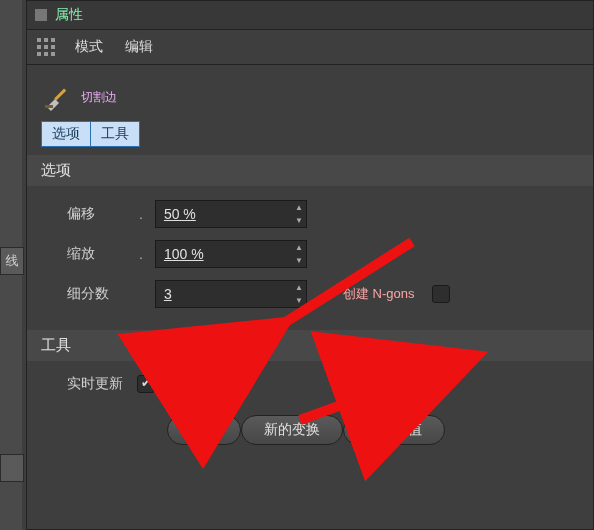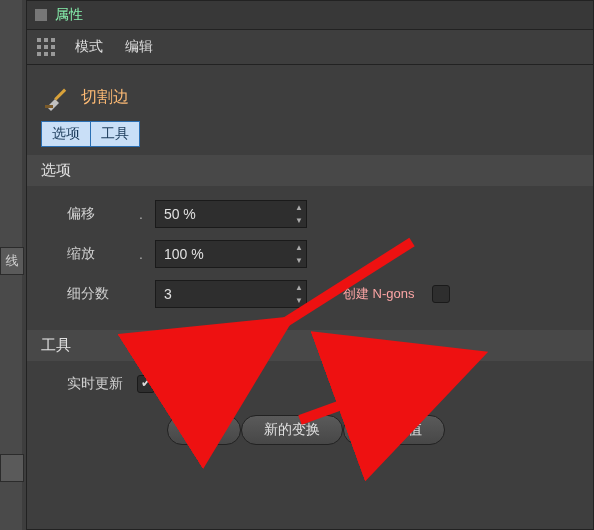--- a/index.html
+++ b/index.html
@@ -12,32 +12,32 @@
   .titlebar{height:28px;display:flex;align-items:center;padding:0 8px;background:#383838;border-bottom:1px solid #222;gap:8px;}
   .title-icon{width:12px;height:12px;background:#777;}
   .title-text{color:#86efac;font-size:14px;}
   .menubar{height:34px;display:flex;align-items:center;padding:0 8px;gap:14px;background:#3e3e3e;border-bottom:1px solid #222;}
   .menu-icon{width:22px;height:22px;display:inline-block;}
   .menu-icon svg{width:22px;height:22px;}
   .menu-item{color:#ddd;cursor:default;padding:2px 4px;}
   .tool-header{display:flex;align-items:center;gap:10px;padding:18px 16px 10px 16px;}
   .tool-icon{width:28px;height:28px;}
   .tool-icon svg{width:28px;height:28px;}
-  .tool-name{font-size:16px;color:#fdba74;}
+  .tool-name{font-size:12px;color:#f0abfc;}
   .tabs{display:flex;padding:0 14px 8px 14px;}
   .tab{padding:3px 10px;border:1px solid #2b6fb3;background:#c9dff7;color:#1a3a5a;font-size:14px;font-weight:500;cursor:pointer;}
   .tab.active{background:#c9dff7;}
   .tab + .tab{border-left:none;}
   .section-head{background:#484848;color:#e0e0e0;padding:6px 14px;font-size:15px;}
   .section-body{padding:14px 20px 10px 40px;}
   .field-row{display:flex;align-items:center;margin-bottom:12px;gap:8px;}
   .field-label{width:64px;text-align:left;color:#d0d0d0;font-size:14px;}
   .dot{margin:0 4px 0 0;color:#b0b0b0;}
   .spin{display:flex;align-items:center;background:#2e2e2e;border:1px solid #1a1a1a;width:150px;height:26px;position:relative;}
-  .spin-val{flex:1;padding:0 8px;color:#e0e0e0;font-size:14px;}
+  .spin-val{flex:1;padding:0 8px;color:#e0e0e0;font-size:14px;text-decoration:underline;}
   .spin-arrows{width:14px;display:flex;flex-direction:column;height:100%;}
   .spin-arrows span{flex:1;display:flex;align-items:center;justify-content:center;color:#aaa;font-size:8px;line-height:1;cursor:pointer;}
   .chk-label{color:#fca5a5;margin-left:28px;font-size:13px;}
   .chk-box{width:16px;height:16px;background:#2e2e2e;border:1px solid #1a1a1a;border-radius:3px;margin-left:10px;}
   .chk-box.checked::after{content:"✔";color:#ddd;font-size:12px;display:block;text-align:center;line-height:14px;}
   .btn-row{display:flex;padding:10px 0 0 100px;}
   .btn{background:linear-gradient(#5a5a5a,#474747);border:1px solid #222;border-radius:16px;padding:5px 22px;color:#e0e0e0;font-size:14px;cursor:pointer;}
   
   .arrow{position:absolute;pointer-events:none;}
   .arrow svg{overflow:visible;}

